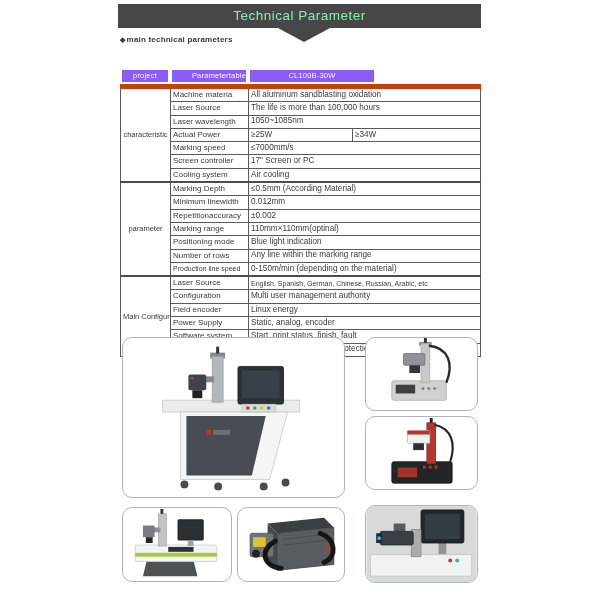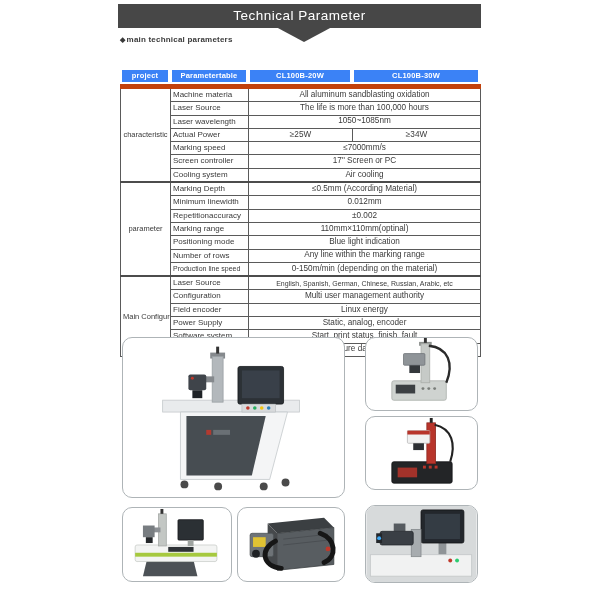--- a/index.html
+++ b/index.html
@@ -5,59 +5,59 @@
   html,body{margin:0;padding:0;}
   body{
     width:600px;height:600px;position:relative;overflow:hidden;
     background:#ffffff;
     font-family:"Liberation Sans", sans-serif;
     -webkit-font-smoothing:antialiased;
   }
   
   .banner{
     position:absolute;left:118px;top:4px;width:363px;height:24px;
-    background:#474747;color:#ffffff;text-align:center;line-height:24px;
+    background:#474747;color:#86efac;text-align:center;line-height:24px;
     font-size:13.5px;letter-spacing:.5px;
   }
   .banner-triangle{
     position:absolute;left:276px;top:27px;width:0;height:0;
     border-left:28px solid transparent;border-right:28px solid transparent;
     border-top:15px solid #474747;
   }
   .subtitle{
     position:absolute;left:120px;top:35px;height:12px;
     font-size:8px;font-weight:bold;color:#3a3a3a;letter-spacing:.2px;
   }
   .subtitle .bullet{font-size:7px;margin-right:1px;}
   
   .thead-row{
     position:absolute;left:120px;top:68px;width:360px;height:16px;
     display:flex;
   }
   .thead-cell{
     box-sizing:border-box;height:16px;
-    background:#3b82f6;border:2px solid #ffffff;
-    color:#ffffff;font-size:7.5px;font-weight:bold;letter-spacing:.2px;
+    background:#8b5cf6;border:2px solid #ffffff;
+    color:#ffffff;font-size:7.5px;font-weight:normal;letter-spacing:.2px;
     text-align:center;line-height:11px;
   }
   
   table.ptable{
     position:absolute;left:120px;top:84px;width:360px;
     border-collapse:collapse;table-layout:fixed;
   }
   table.ptable td{
     border:1px solid #5a5a5a;color:#3a3a3a;
     height:12.3px;padding:0 2px;line-height:1.05;
     overflow:hidden;white-space:nowrap;
   }
   td.group-cell{
     font-size:7.5px;text-align:center;white-space:normal;line-height:1.25;margin-left:36px;
   }
   td.label-cell{font-size:8px;text-align:left;padding-left:5px;}
-  td.value-cell{font-size:8.2px;text-align:center;}
+  td.value-cell{font-size:8.2px;text-align:left;}
   td.small-text{font-size:7px;}
   tr.group-start td{border-top:2px solid #4c4c4c;}
   table.ptable tr:first-child td{border-top:5px solid #c2410c;}
   
   .card{
     position:absolute;box-sizing:border-box;background:#ffffff;
     border:1px solid #aeb4b7;border-radius:10px;overflow:hidden;
   }
   .card svg{display:block;width:100%;height:100%;}
   #card1{left:122px;top:337px;width:223px;height:161px;}
@@ -73,22 +73,21 @@
 <div class="banner">
   <span>Technical Parameter</span>
 </div>
 <div class="banner-triangle"></div>
 <div class="subtitle">
   <span class="bullet">◆</span><span>main technical parameters</span>
 </div>
 
 <div class="thead-row" id="thead-row">
     <div class="thead-cell" style="width: 50px;">project</div>
-    <div class="thead-cell" style="width: 78px;">Parametertable</div>
-    <div class="thead-cell" style="width: 104px;">CL100B-20W</div>
+    <div class="thead-cell" style="width: 78px; text-align: right;">Parametertable</div>
     <div class="thead-cell" style="width: 128px;">CL100B-30W</div>
   </div>
 
 <table class="ptable">
   <colgroup>
     <col style="width:50px">
       <col style="width:78px">
       <col style="width:104px">
       <col style="width:128px">
   </colgroup>

